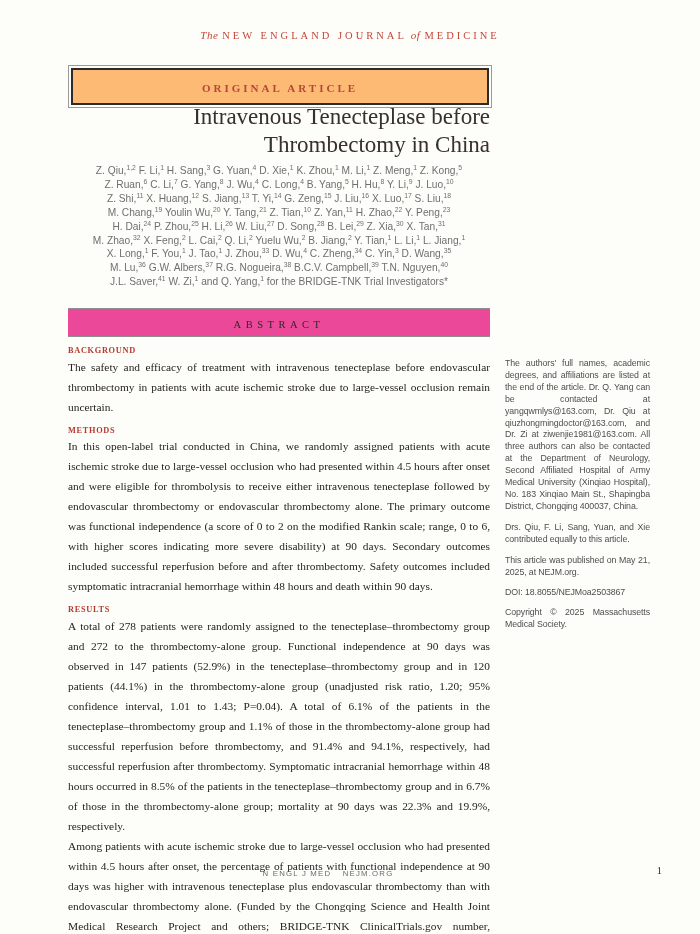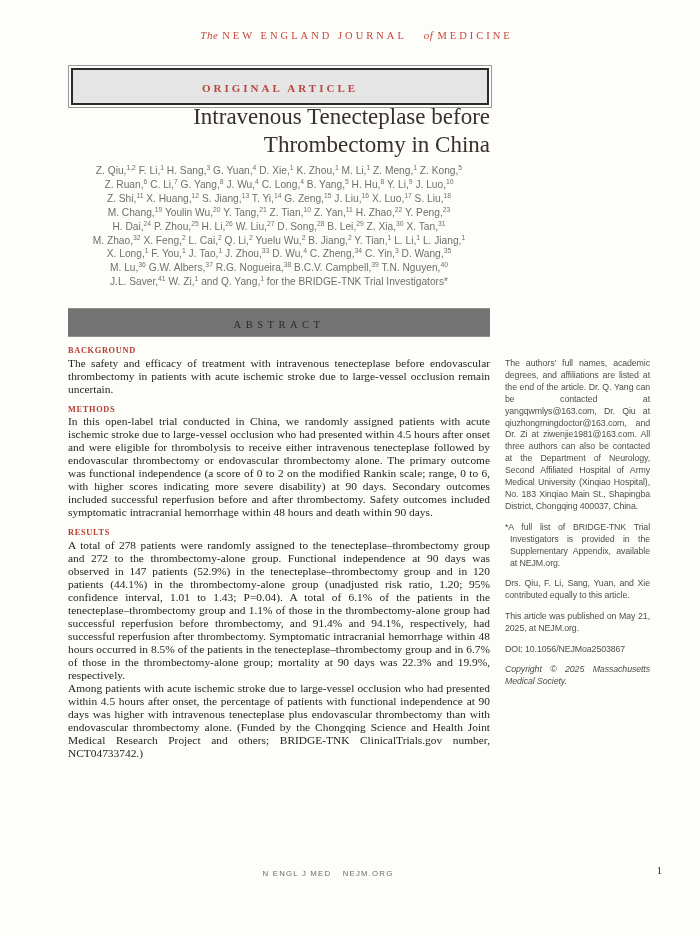--- a/index.html
+++ b/index.html
@@ -8,26 +8,26 @@
     background:#fdfdfa; overflow:hidden;
     font-family:"Liberation Serif", serif;
   }
 
   
   .masthead {
     position:absolute; top:25px; left:0; width:700px;
     text-align:center; color:#c5473b; white-space:nowrap;
   }
   .masthead .caps { font-size:10.5px; letter-spacing:3px; font-weight:normal; }
-  .masthead .it   { font-size:11px; font-style:italic; letter-spacing:0.5px;margin-left:13px; }
+  .masthead .it   { font-size:11px; font-style:italic; letter-spacing:0.5px; }
 
   
   .article-box {
     position:absolute; top:68px; left:71px; width:418px; box-sizing:border-box;
-    background:#e5e5e5; border:2px solid #2b2b2b;
+    background:#fdba74; border:2px solid #2b2b2b;
     outline:1px solid #9a9a9a; outline-offset:2px;
     text-align:center; padding:8px 0 7px;
   }
   .article-box span {
     color:#b8453a; font-size:11px; letter-spacing:3px; font-weight:bold;
   }
 
   
   .title {
     position:absolute; top:103px; left:68px; width:422px; margin:0;
@@ -41,46 +41,46 @@
     text-align:center; font-family:"Liberation Sans", sans-serif;
     font-size:10.2px; line-height:13.9px; color:#6f6f6f;
   }
   .author-line { white-space:nowrap; }
   .authors sup { font-size:6.8px; line-height:0; }
 
   
   .main-col { position:absolute; top:308px; left:68px; width:422px; }
   .abstract-band {
     border-top:1px solid #8f8f8f; border-bottom:1px solid #8f8f8f;
-    background:#737373; text-align:center; padding:5px 0 4px;
+    background:#ec4899; text-align:center; padding:5px 0 4px;
   }
   .abstract-band span {
     font-size:10.5px; letter-spacing:4.5px; color:#2e2a26;
   }
   .abs-section h2 {
     font-family:Liberation Serif, serif; font-weight:bold;
     font-size:8.3px; letter-spacing:0.7px; color:#b53a2e;
     margin:9px 0 1.5px 0;
   }
   .abs-section p {
     margin:0; text-align:justify;
-    font-size:11.4px; line-height:13px; color:#272320;
+    font-size:11.4px; line-height:20px; color:#272320;
   }
 
   
   .sidebar {
     position:absolute; top:350px; left:505px; width:145px;
     font-family:"Liberation Sans", sans-serif;
     font-size:8.8px; line-height:11.9px; color:#4e4e4e;
     letter-spacing:-0.1px; text-align:justify;
   }
   .sidebar p { margin:8px 0 9px 0; }
   .sidebar p.hang { padding-left:5px; text-indent:-5px; }
   .sidebar p.doi  { margin-bottom:1px; }
-  .sidebar p.copyright { font-style:italic; }
+  .sidebar p.copyright { }
 
   
   .footer {
     position:absolute; top:869px; left:0; width:656px;
     text-align:center; font-family:"Liberation Sans", sans-serif;
     font-size:7.8px; letter-spacing:1.2px; color:#6a6a6a; white-space:nowrap;
   }
   .footer .site { margin-left:8px; }
   .pagenum {
     position:absolute; top:865px; right:38px;
@@ -140,24 +140,23 @@
       <p>A total of 278 patients were randomly assigned to the tenecteplase–thrombectomy group and 272 to the thrombectomy-alone group. Functional independence at 90 days was observed in 147 patients (52.9%) in the tenecteplase–thrombectomy group and in 120 patients (44.1%) in the thrombectomy-alone group (unadjusted risk ratio, 1.20; 95% confidence interval, 1.01 to 1.43; P=0.04). A total of 6.1% of the patients in the tenecteplase–thrombectomy group and 1.1% of those in the thrombectomy-alone group had successful reperfusion before thrombectomy, and 91.4% and 94.1%, respectively, had successful reperfusion after thrombectomy. Symptomatic intracranial hemorrhage within 48 hours occurred in 8.5% of the patients in the tenecteplase–thrombectomy group and in 6.7% of those in the thrombectomy-alone group; mortality at 90 days was 22.3% and 19.9%, respectively.</p>
     </section>
 
     <section class="abs-section">
       <p>Among patients with acute ischemic stroke due to large-vessel occlusion who had presented within 4.5 hours after onset, the percentage of patients with functional independence at 90 days was higher with intravenous tenecteplase plus endovascular thrombectomy than with endovascular thrombectomy alone. (Funded by the Chongqing Science and Health Joint Medical Research Project and others; BRIDGE-TNK ClinicalTrials.gov number, NCT04733742.)</p>
     </section>
   </div>
 
   <aside class="sidebar">
     <p>The authors' full names, academic degrees, and affiliations are listed at the end of the article. Dr. Q. Yang can be contacted at yangqwmlys@163.com, Dr. Qiu at qiuzhongmingdoctor@163.com, and Dr. Zi at ziwenjie1981@163.com. All three authors can also be contacted at the Department of Neurology, Second Affiliated Hospital of Army Medical University (Xinqiao Hospital), No. 183 Xinqiao Main St., Shapingba District, Chongqing 400037, China.</p>
-    <p class="hang">*A full list of BRIDGE-TNK Trial Investigators is provided in the Supplementary Appendix, available at NEJM.org.</p>
     <p>Drs. Qiu, F. Li, Sang, Yuan, and Xie contributed equally to this article.</p>
     <p>This article was published on May 21, 2025, at NEJM.org.</p>
-    <p class="doi">DOI: 10.1056/NEJMoa2503867</p>
+    <p class="doi">DOI: 18.8055/NEJMoa2503867</p>
     <p class="copyright">Copyright © 2025 Massachusetts Medical Society.</p>
   </aside>
 
   <footer class="footer">
     <span>N ENGL J MED</span>
     <span class="site">NEJM.ORG</span>
   </footer>
   <div class="pagenum">1</div>
 
 </div>

